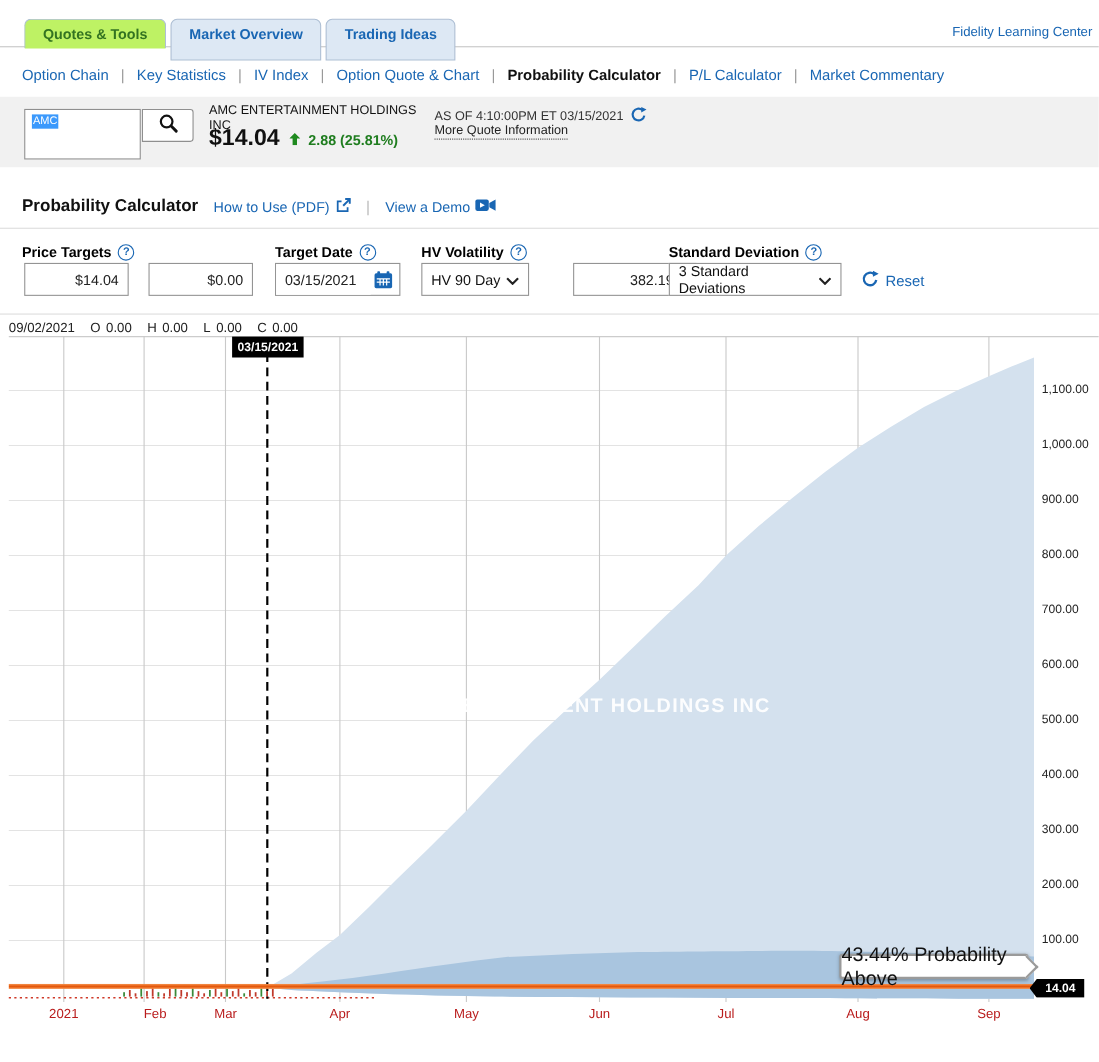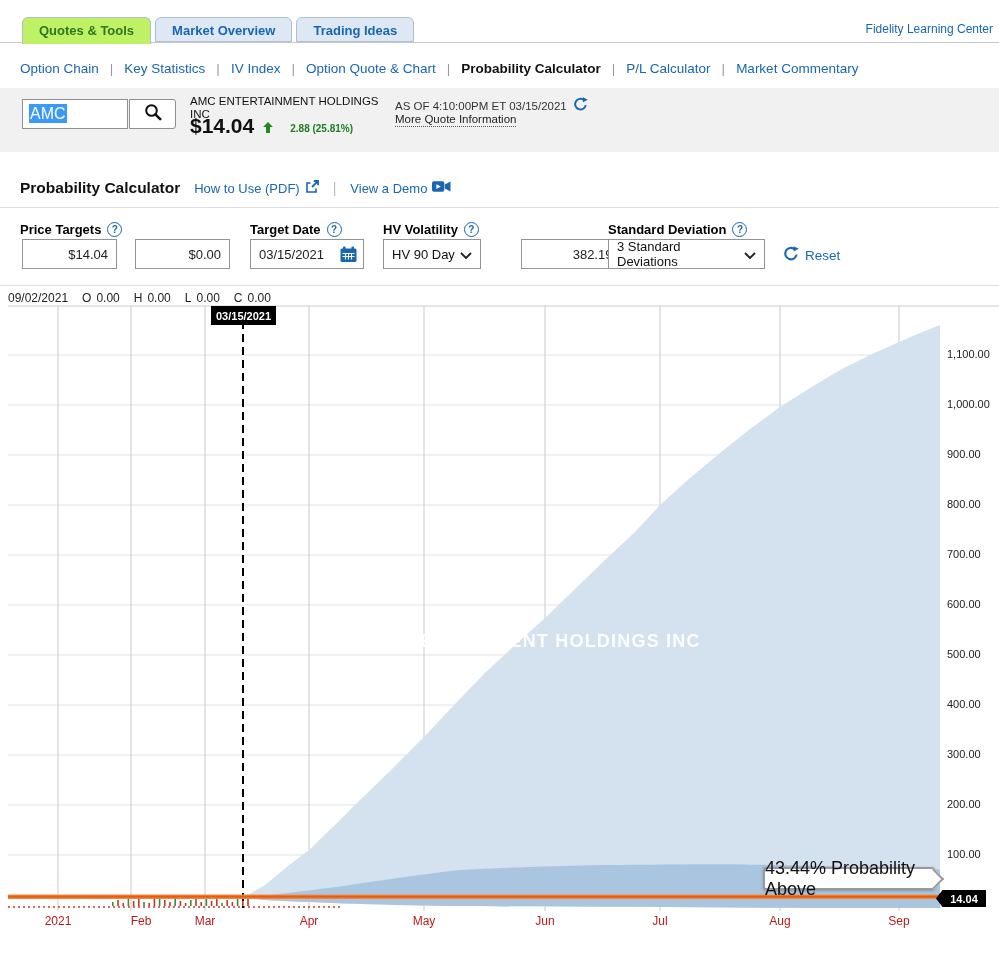--- a/index.html
+++ b/index.html
@@ -3,40 +3,40 @@
 <meta charset="utf-8">
 <style>
   * { margin:0; padding:0; box-sizing:border-box; }
   html,body { background:#fff; }
   body { font-family:"Liberation Sans", sans-serif; color:#222; }
   #root { position:relative; width:999px; height:965px; background:#fff; overflow:hidden; }
 
   
   #tabstrip-line { position:absolute; left:0; top:42; top:42px; width:999px; height:1px; background:#c6c6c6; z-index:1; }
   #tabs { position:absolute; left:22px; top:17px; display:flex; gap:4px; z-index:2; align-items:flex-start; }
-  .tab { font-size:13px; font-weight:bold; padding:0 16px; height:25px; line-height:25px;
+  .tab { font-size:13px; font-weight:bold; padding:0 16px; height:38px; line-height:25px;
          border:1px solid #aebfd4; border-radius:6px 6px 0 0; background:#dde8f4; color:#1966b3; cursor:pointer; }
   .tab.active { background:#bef264; color:#337321; height:27px; line-height:26px; border-bottom:none; }
   #learning-center { position:absolute; right:6px; top:22px; font-size:12px; color:#1966b3; cursor:pointer; }
 
   
   #subnav { position:absolute; left:20px; top:61px; display:flex; align-items:center; gap:11px; font-size:13.5px; }
   .nav-link { color:#1966b3; cursor:pointer; }
   .nav-link.active { color:#111; font-weight:bold; cursor:default; }
   .nav-sep { color:#999; }
 
   
   #quote-bar { position:absolute; left:0; top:88px; width:999px; height:64px; background:#f1f1f1; }
-  #symbol-box { position:absolute; left:22px; top:11px; width:106px; height:30px; background:#fff; border:1px solid #8f8f8f; padding:5px 6px; font-size:16px; }
+  #symbol-box { position:absolute; left:22px; top:11px; width:106px; height:46px; background:#fff; border:1px solid #8f8f8f; padding:5px 6px; font-size:10px; }
   #symbol-box .selected { background:#3b99fc; color:#fff; padding:1px 1px; }
   #symbol-search-btn { position:absolute; left:129px; top:11px; width:47px; height:30px; background:#fff; border:1px solid #8f8f8f; border-radius:0 3px 3px 0; display:flex; align-items:center; justify-content:center; cursor:pointer; }
   #company-name { position:absolute; left:190px; top:7px; width:200px; font-size:11.5px; line-height:13px; color:#111; }
   #price-row { position:absolute; left:190px; top:26px; display:flex; align-items:baseline; gap:9px; }
   #last-price { font-size:21px; font-weight:bold; color:#111; }
-  #price-change { font-size:10px; font-weight:bold; color:#1f7d1f; display:flex; align-items:center; gap:17px; }
+  #price-change { font-size:13px; font-weight:bold; color:#1f7d1f; display:flex; align-items:center; gap:7px; }
   #asof-row { position:absolute; left:395px; top:9px; font-size:11.5px; color:#333; display:flex; align-items:center; gap:6px; }
   #more-quote-info { position:absolute; left:395px; top:25px; font-size:11.5px; color:#222; border-bottom:1px dotted #555; padding-bottom:1px; cursor:pointer; }
 
   
   #title-row { position:absolute; left:20px; top:179px; display:flex; align-items:center; gap:14px; }
   #page-title { font-size:15.5px; font-weight:bold; color:#111; }
   .title-link { font-size:13px; color:#1966b3; cursor:pointer; display:flex; align-items:center; gap:5px; }
   .title-sep { color:#bbb; font-size:14px; }
   .hrule { position:absolute; left:0; width:999px; height:1px; background:#ddd; }
 

